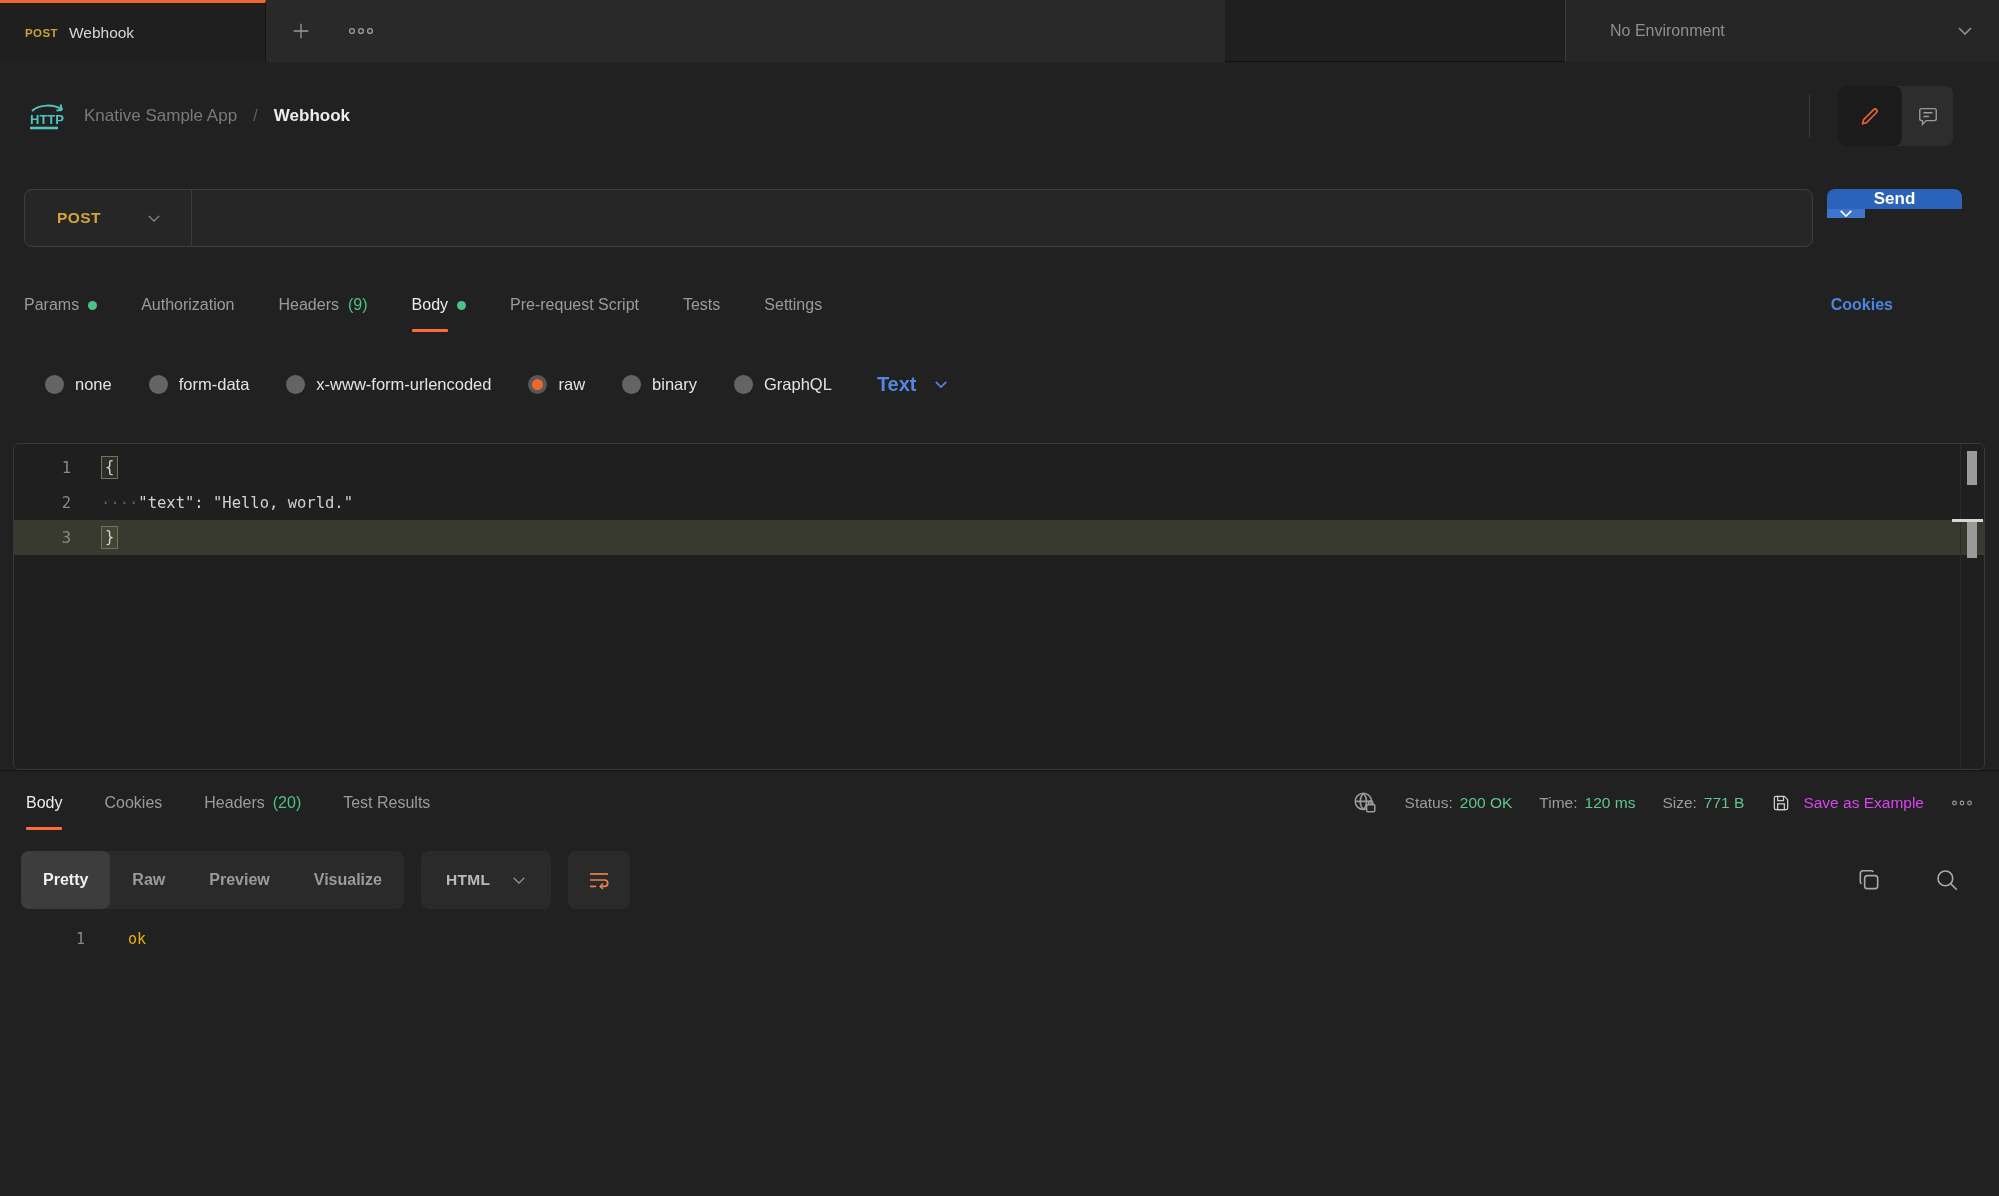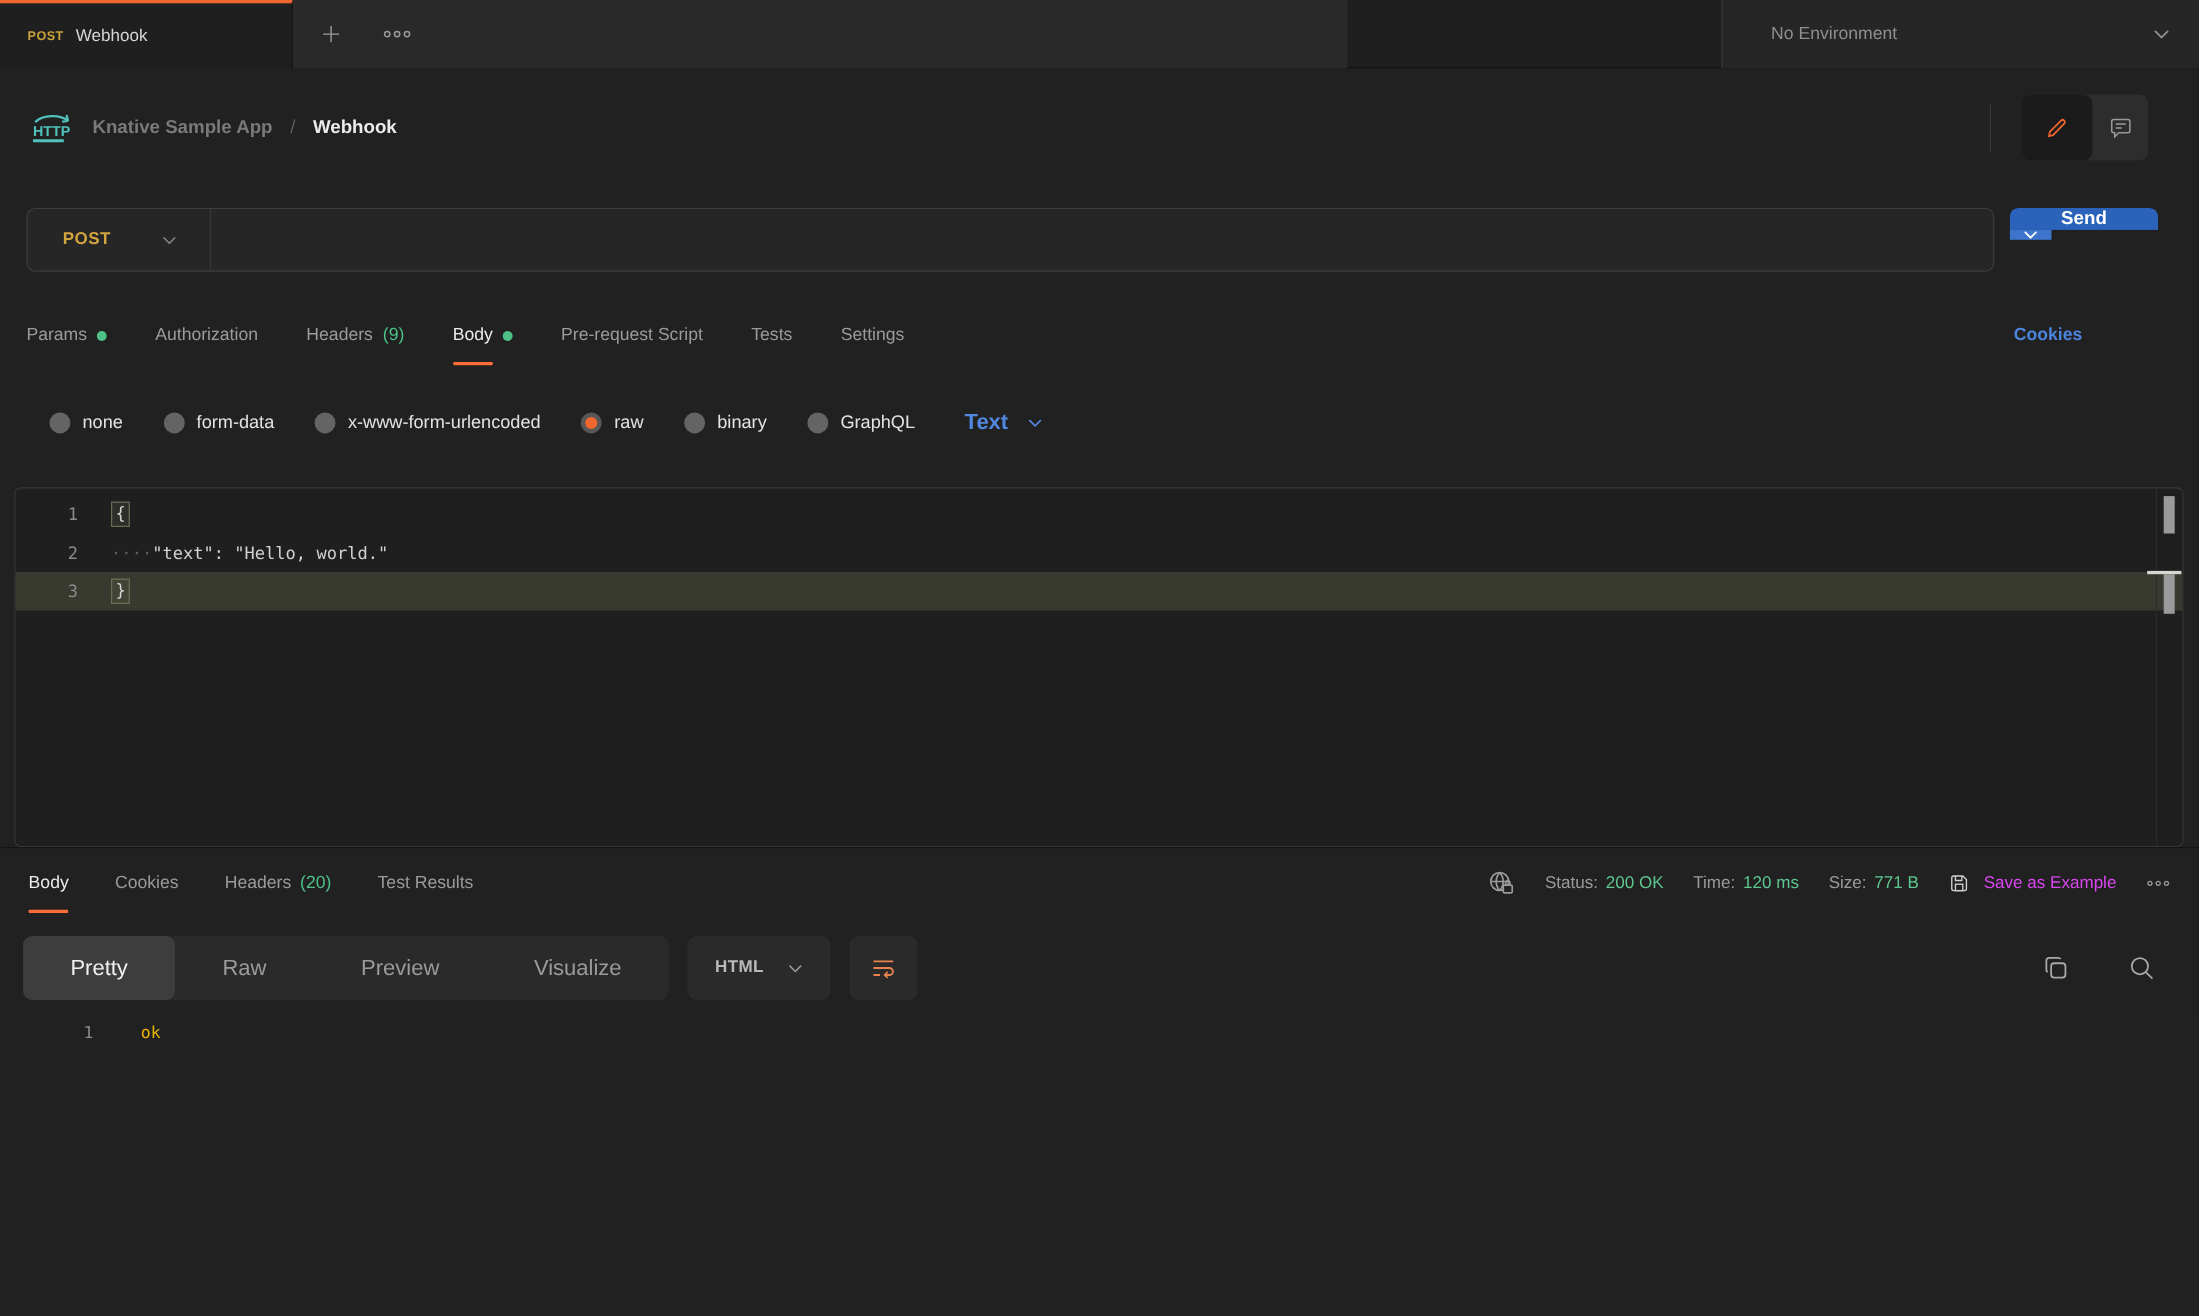--- a/index.html
+++ b/index.html
@@ -29,21 +29,21 @@
   .env-select {
     position:absolute; right:0; top:0; width:434px; height:62px; background:#262626;
     border-left:1px solid #3a3a3a; display:flex; align-items:center; padding:0 26px 0 44px;
     color:#8f8f8f; font-size:16px;
   }
   .env-select .env-name { flex:1; }
 
   
   .header-row { position:absolute; top:63px; left:0; right:0; height:105px; display:flex; align-items:center; padding:0 46px 0 26px; }
   .breadcrumb { display:flex; align-items:center; gap:16px; font-size:17px; }
-  .crumb-collection { color:#7a7a7a;font-weight:bold; }
+  .crumb-collection { color:#7a7a7a; }
   .crumb-sep { color:#5d5d5d; }
   .crumb-name { color:#ececec; font-weight:600; }
   .header-actions { margin-left:auto; display:flex; align-items:center; }
   .save-group { display:flex; height:60px; border-radius:7px; overflow:hidden; background:#2d2d2d; }
   .save-main { display:flex; align-items:center; gap:13px; padding:0 24px; color:#6f6f6f; font-size:17px; }
   .save-caret { display:flex; align-items:center; padding:0 16px; border-left:2px solid #212121; color:#8a8a8a; }
   .action-divider { width:1px; height:44px; background:#3a3a3a; margin:0 28px; }
   .edit-group { display:flex; height:60px; border-radius:8px; background:#2d2d2d; overflow:hidden; }
   .edit-btn { width:64px; display:flex; align-items:center; justify-content:center; background:#1b1b1b; border-radius:8px; color:#f1662f; }
   .comment-btn { width:51px; display:flex; align-items:center; justify-content:center; color:#9a9a9a; }
@@ -104,21 +104,21 @@
   .resp-tab.active::after { content:""; position:absolute; left:0; right:0; bottom:5px; height:3px; background:#ff6c37; border-radius:1px; }
   .resp-meta { margin-left:auto; display:flex; align-items:center; gap:27px; font-size:15.5px; color:#9b9b9b; }
   .meta-item { display:flex; align-items:center; gap:7px; white-space:nowrap; }
   .meta-value { color:#5ec78f; }
   .save-example { display:flex; align-items:center; gap:12px; color:#d946ef; cursor:pointer; white-space:nowrap; }
   .resp-more { color:#9a9a9a; }
 
   
   .resp-view-row { position:absolute; top:850px; left:21px; right:39px; height:60px; display:flex; align-items:center; }
   .segmented { display:flex; background:#2a2a2a; border-radius:8px; height:58px; align-items:stretch; }
-  .seg-item { padding:0 43px; display:flex; align-items:center; color:#9b9b9b; font-size:20px; cursor:pointer; }
+  .seg-item { padding:0 22px; display:flex; align-items:center; color:#9b9b9b; font-size:16px; cursor:pointer;font-weight:bold; }
   .seg-item.active { background:#3d3d3d; border-radius:8px; color:#f0f0f0; }
   .html-select { margin-left:17px; height:58px; background:#2a2a2a; border-radius:8px; display:flex; align-items:center; gap:22px; padding:0 25px; color:#b9b9b9; font-size:15.5px; font-weight:700; letter-spacing:.3px; cursor:pointer; }
   .wrap-btn { margin-left:17px; width:62px; height:58px; background:#2a2a2a; border-radius:8px; display:flex; align-items:center; justify-content:center; color:#e8834f; cursor:pointer; }
   .resp-view-icons { margin-left:auto; display:flex; align-items:center; gap:52px; color:#a8a8a8; }
 
   
   .resp-body { position:absolute; top:915px; left:0; right:0; font-family:"DejaVu Sans Mono", monospace; font-size:15px; }
   .resp-line { display:flex; align-items:center; height:48px; }
   .resp-line-num { width:85px; text-align:right; color:#8a8a8a; }
   .resp-line-text { margin-left:43px; color:#eab308; }

